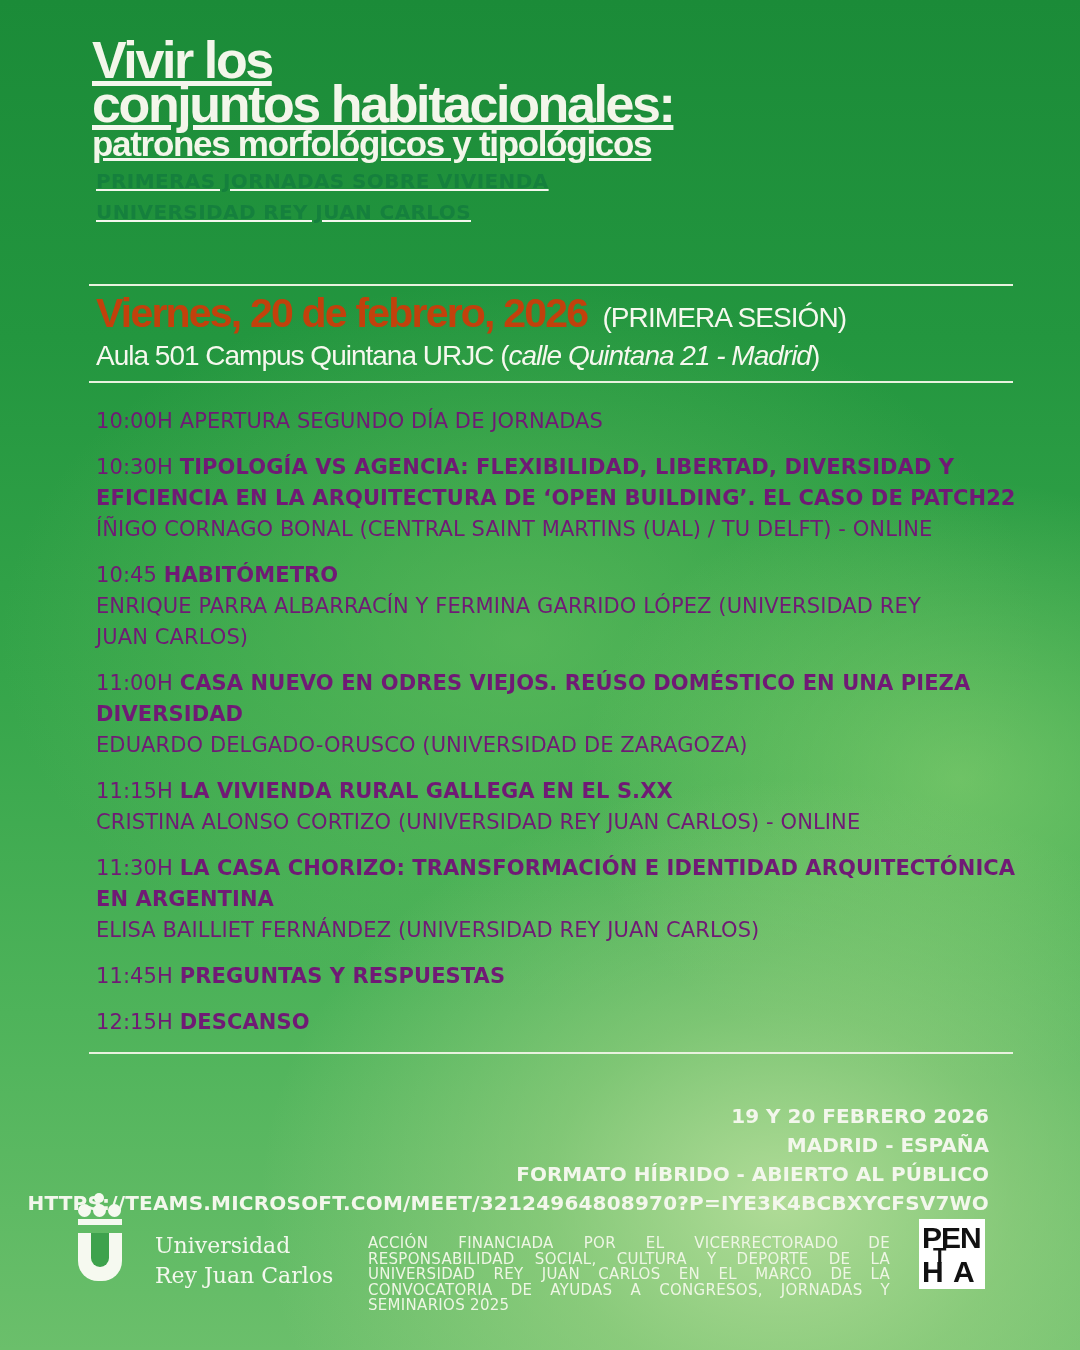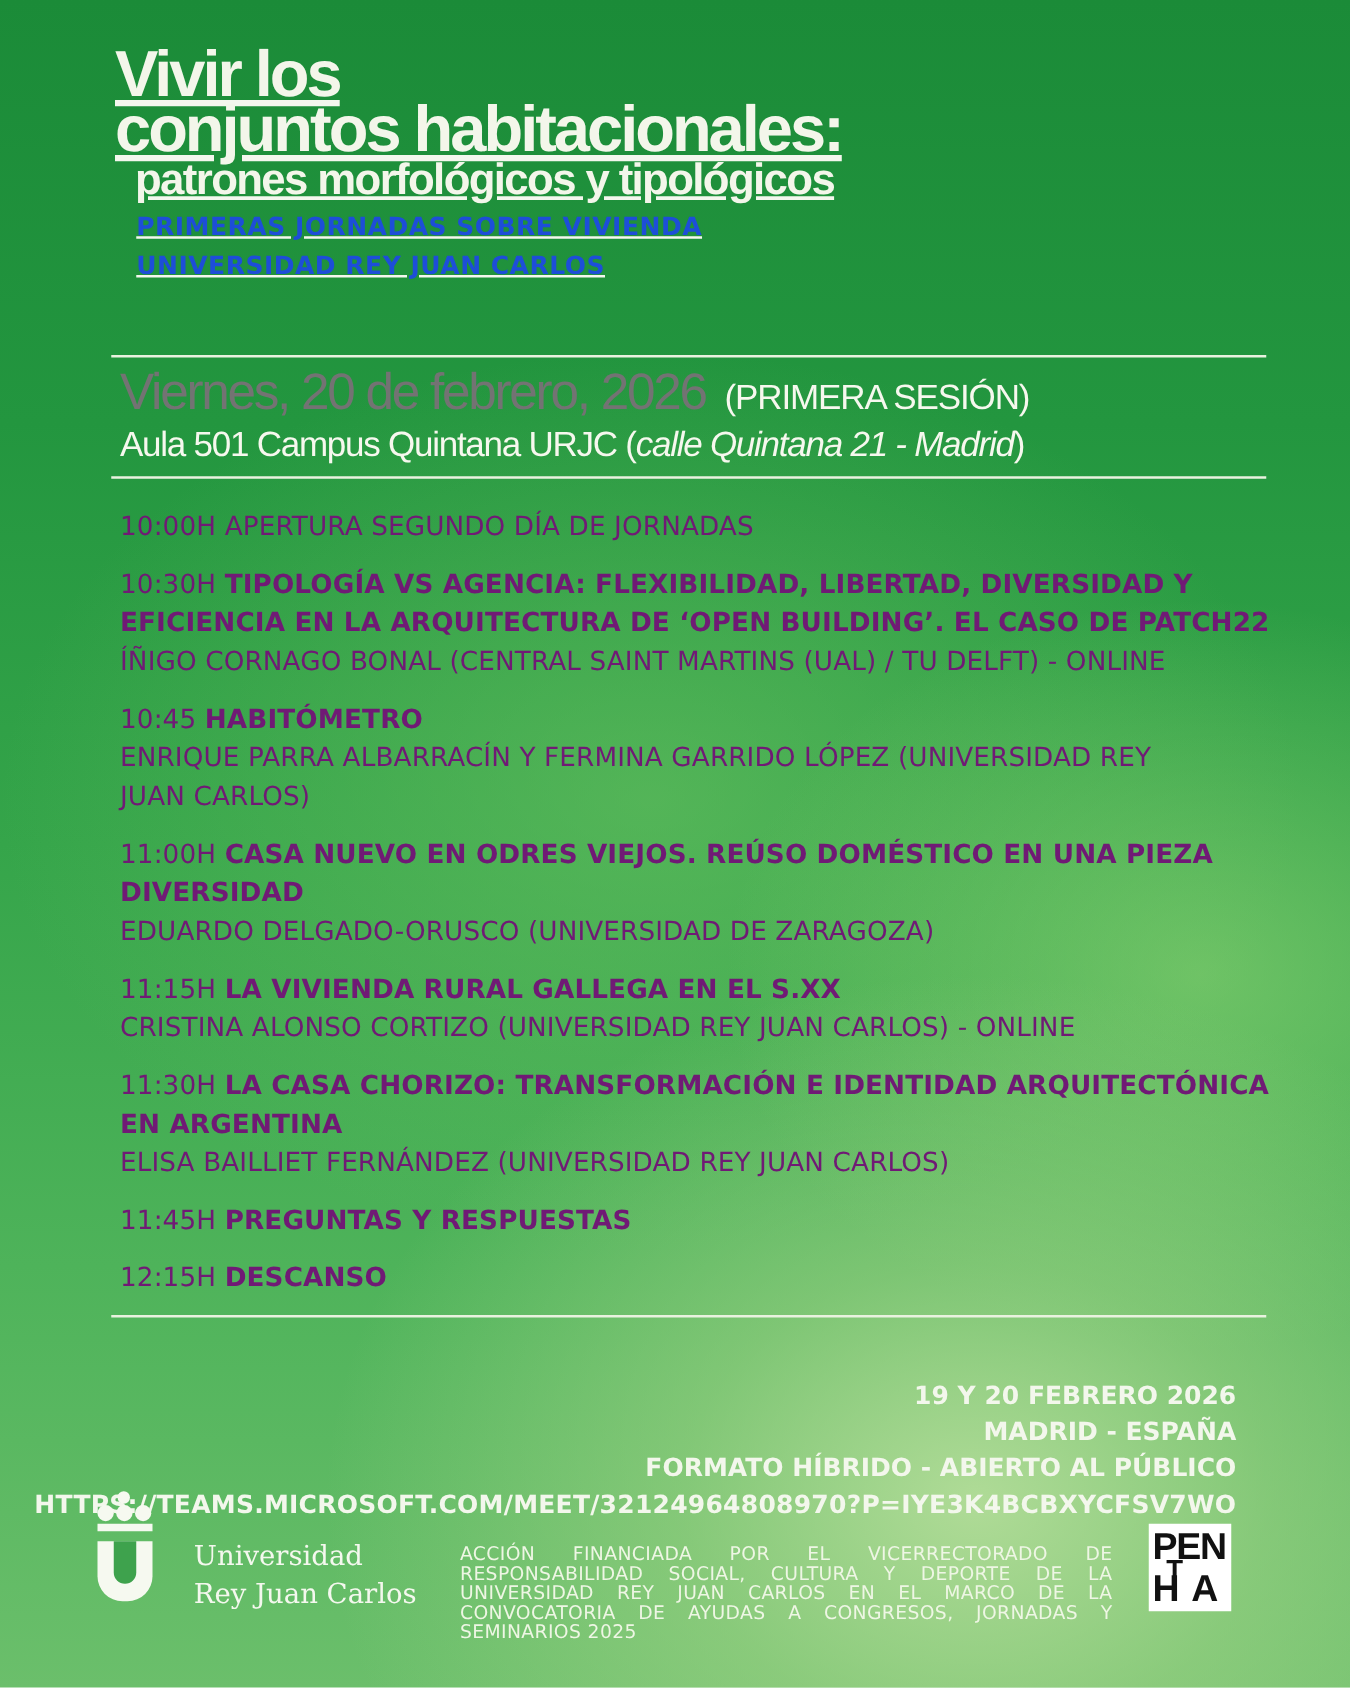--- a/index.html
+++ b/index.html
@@ -15,34 +15,34 @@
     }
     .poster { position: absolute; inset: 0; }
     .header { position: absolute; left: 92px; top: 38px; text-decoration: underline; }
     .title-1, .title-2 {
       font-family: "Liberation Sans", sans-serif; font-weight: 700;
       font-size: 52px; line-height: 44px; letter-spacing: -2.4px; color: #f3f6ea;
       white-space: nowrap;
     }
     .subtitle {
       font-family: "Liberation Sans", sans-serif; font-weight: 700;
-      font-size: 35px; line-height: 36px; letter-spacing: -1.3px; margin-left: 16px; color: #f3f6ea;
+      font-size: 35px; line-height: 36px; letter-spacing: -1.3px; margin-left: 0; color: #f3f6ea;
       white-space: nowrap;
     }
     .kicker {
       font-family: "DejaVu Sans", sans-serif; font-weight: 700; font-size: 20px;
-      line-height: 31px; letter-spacing: 0.4px; margin-left: 17px; color: #1d4ed8;
+      line-height: 31px; letter-spacing: 0.4px; margin-left: 4px; color: #15803d;
       white-space: nowrap;
     }
     .kicker.first { margin-top: 4px; }
     .rule { position: absolute; left: 89px; width: 924px; height: 2px; background: #e9f2df; }
     .session { position: absolute; left: 96px; top: 290px; white-space: nowrap; }
     .session-date {
-      font-family: "Liberation Sans", sans-serif; font-weight: 400; font-size: 41px;
-      letter-spacing: -1.8px; color: #737373;
+      font-family: "Liberation Sans", sans-serif; font-weight: 700; font-size: 41px;
+      letter-spacing: -1.8px; color: #c2410c;
     }
     .session-tag {
       font-family: "Liberation Sans", sans-serif; font-size: 28px; letter-spacing: -0.9px;
       margin-left: 10px; color: #f6f8ee;
     }
     .venue {
       position: absolute; left: 96px; top: 340px; white-space: nowrap;
       font-family: "Liberation Sans", sans-serif; font-size: 28px; letter-spacing: -1px; color: #f6f8ee;
     }
     .venue em { font-style: italic; }

